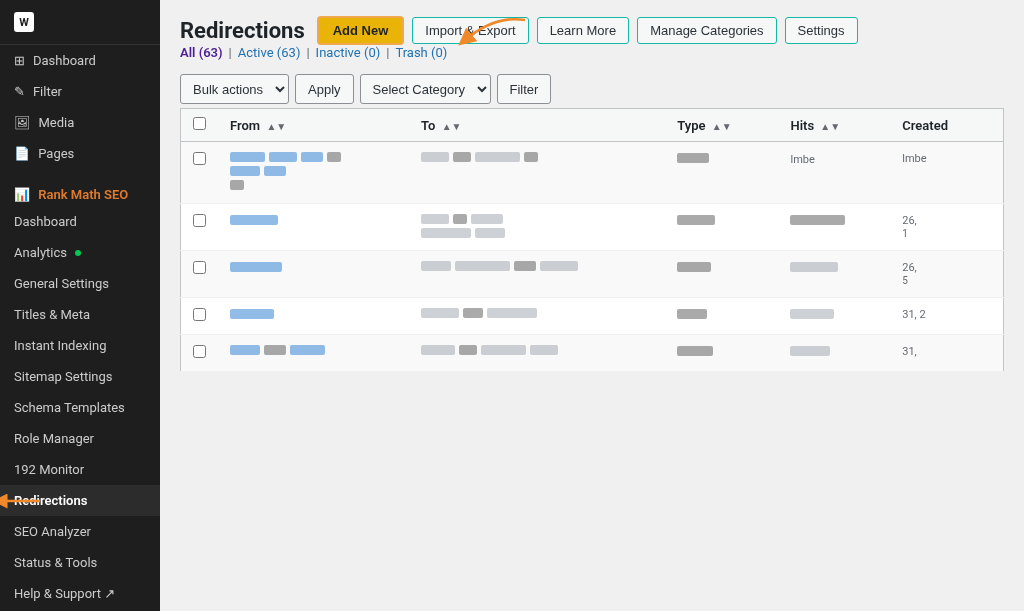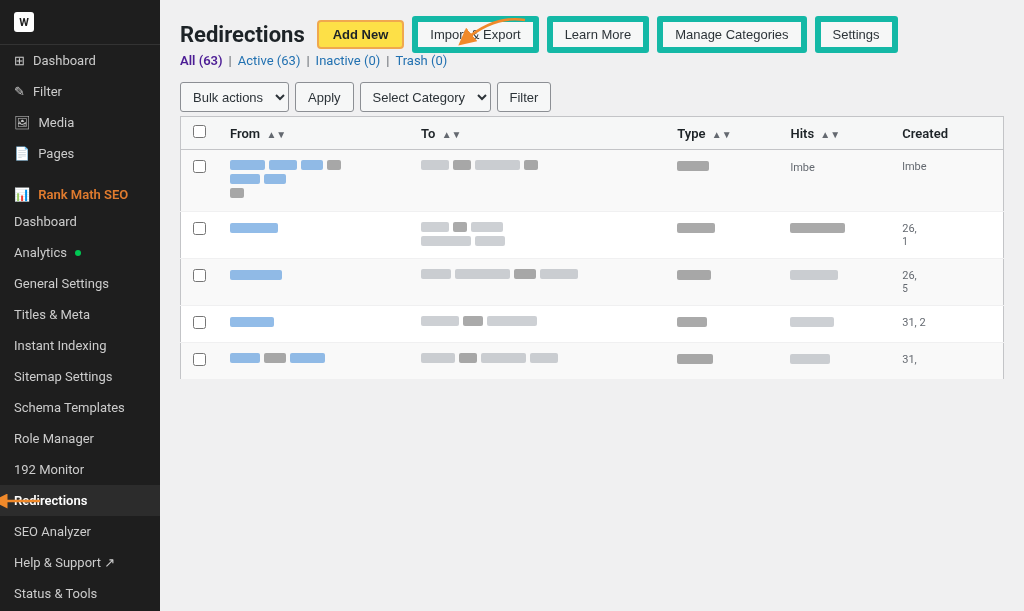--- a/index.html
+++ b/index.html
@@ -68,29 +68,29 @@
       flex-wrap: wrap;
     }
     #page-title {
       font-size: 22px;
       font-weight: 700;
       color: #1d2327;
       margin-right: 4px;
     }
     .topbar-btn {
       padding: 5px 12px;
-      border: 6px solid #14b8a6;
+      border: 1px solid #14b8a6;
       background: #f6f7f7;
       border-radius: 3px;
       cursor: pointer;
       color: #2c3338;
       font-size: 13px;
     }
     .topbar-btn.primary {
-      background: #fde047;
+      background: #eab308;
       border: 2px solid #f0a84e;
       border-radius: 4px;
       font-weight: 600;
       color: #1d2327;
       padding: 5px 14px;
     }
 
     
     #filter-row {
       padding: 8px 20px 4px;
@@ -254,24 +254,24 @@
         </marker>
       </defs>
       <path d="M50,20 Q20,20 10,20" stroke="#f0892a" stroke-width="2.5" fill="none" marker-end="url(#arrowhead2)"></path>
     </svg>
   </div>
 
   <div class="sidebar-item">
     <span>SEO Analyzer</span>
   </div>
   <div class="sidebar-item">
+    <span>Status &amp; Tools</span>
+  </div>
+  <div class="sidebar-item">
     <span>Help &amp; Support ↗</span>
-  </div>
-  <div class="sidebar-item">
-    <span>Status &amp; Tools</span>
   </div>
 
   <div class="sidebar-divider"></div>
 
 </div>
 
 <div id="main">
 
   <div class="topbar-wrapper" style="position:relative;">
     <div id="topbar">

